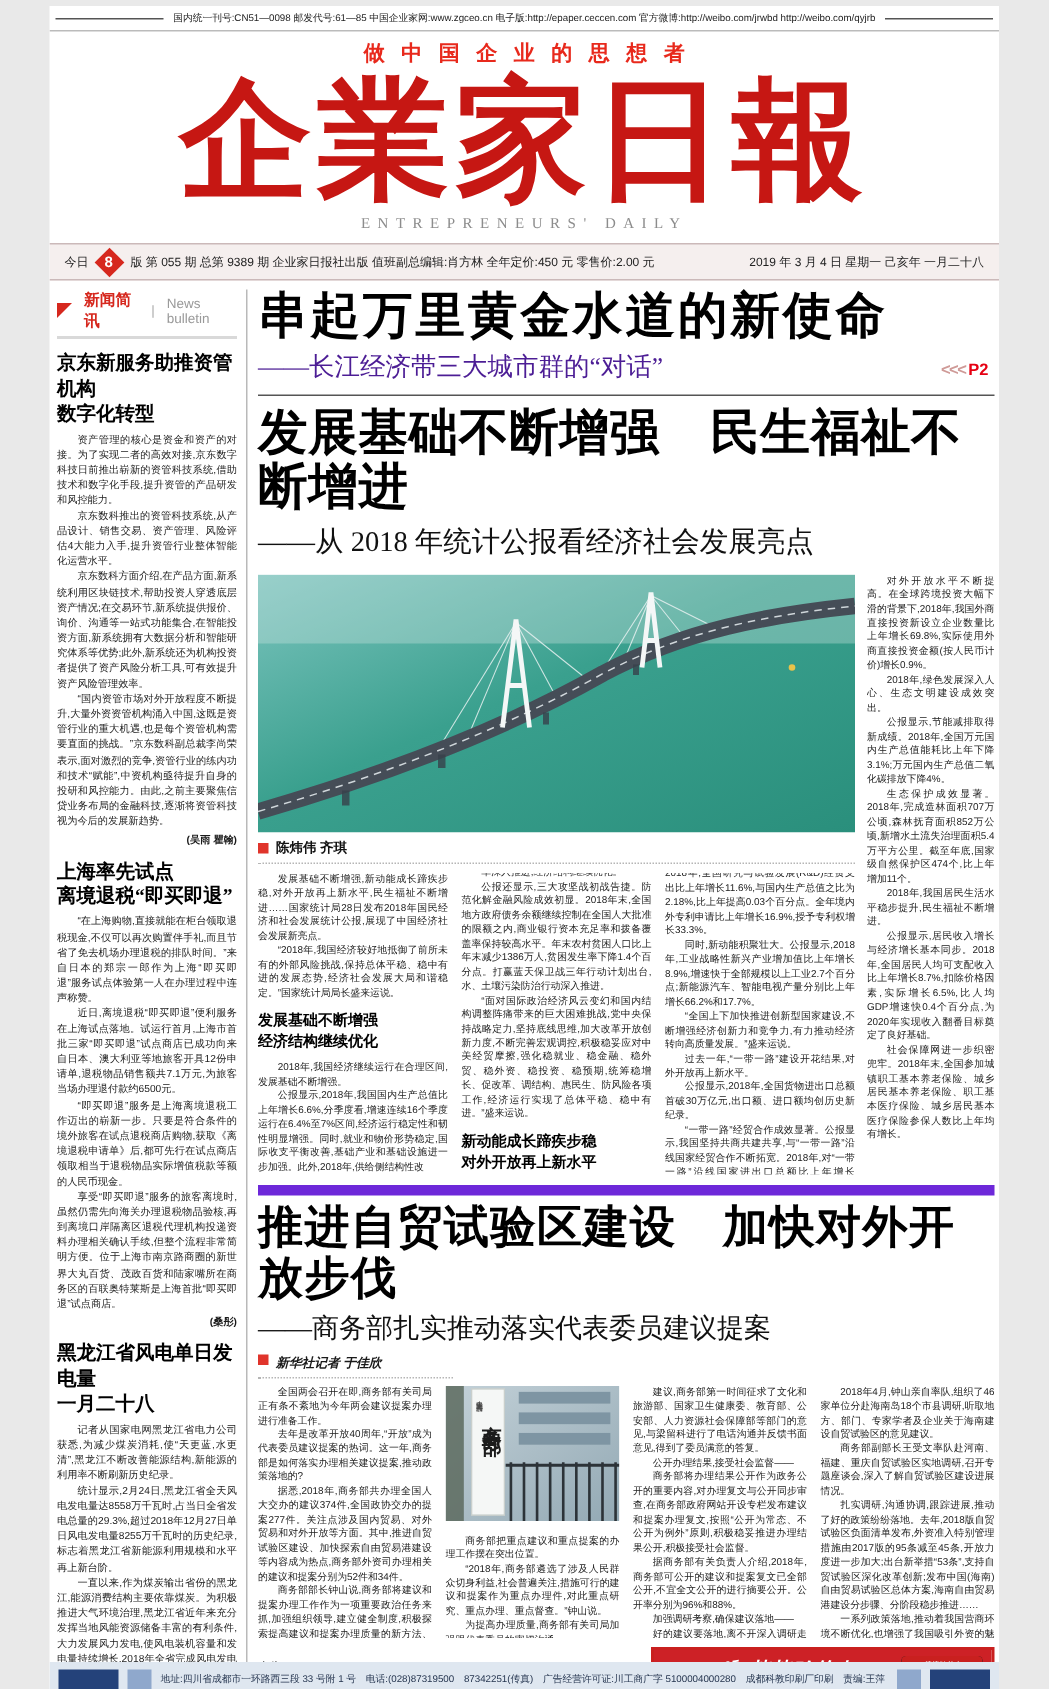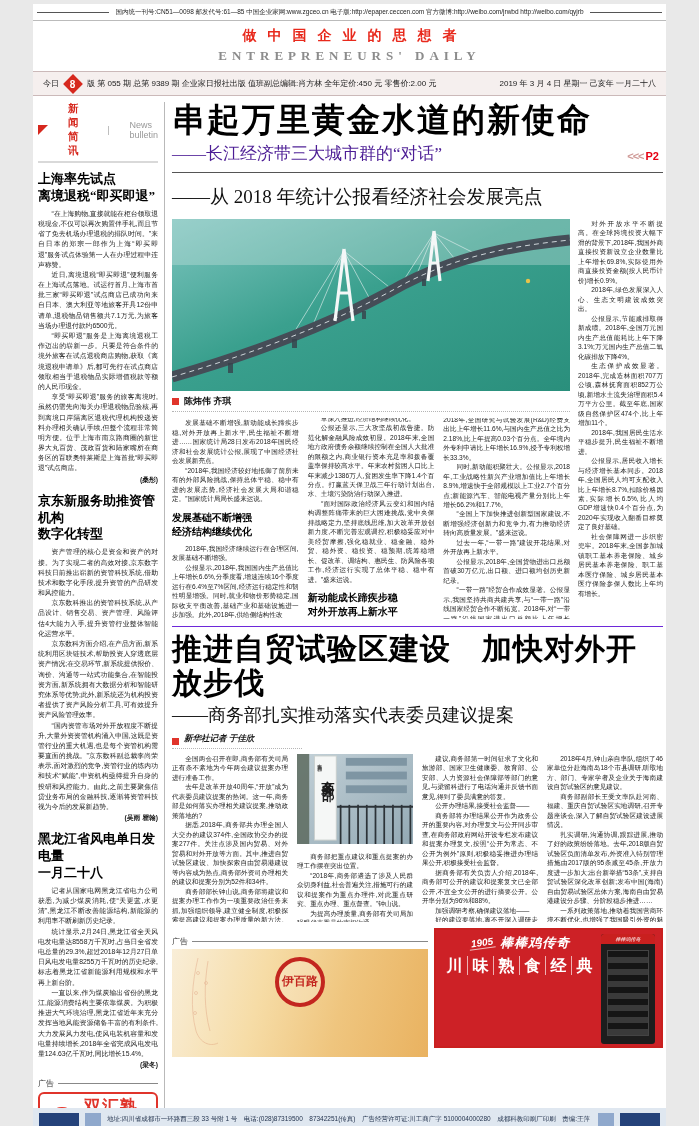--- a/index.html
+++ b/index.html
@@ -12,36 +12,36 @@
   .reg-row { display:flex; align-items:center; gap:6px; padding:4px 4px 1px; }
   .reg-rule { flex:1; border-top:1px solid #555; }
   .reg-text { font-size:6.5px; color:#222; white-space:nowrap; }
   .top-full-rule { border-top:1px solid #bbb; margin:2px 0 0; }
   .slogan { text-align:center; color:#e8291c; font-weight:bold; font-size:14px;
     letter-spacing:11px; text-indent:11px; padding:6px 0 0; }
   
   .masthead { text-align:center; padding-top:2px; }
   .mast-title { font-family:"Liberation Serif","DejaVu Serif",serif; font-weight:900;
     color:#c61713; font-size:88px; line-height:96px; letter-spacing:4px; }
-  .mast-sub { font-family:"Liberation Serif","DejaVu Serif",serif; font-weight:bold;
-    color:#8c8c8c; font-size:13px; letter-spacing:5px; margin-top:1px;text-align:center; }
+  .mast-sub { font-family:"Liberation Serif","DejaVu Serif",serif; font-weight:normal;
+    color:#8c8c8c; font-size:10px; letter-spacing:5px; margin-top:1px;text-align:center; }
   
   .infobar { margin-top:7px; height:25px; background:#f5efee;
     border-top:1px solid #cbb9b9; border-bottom:1px solid #cbb9b9;
     display:flex; align-items:center; padding:0 10px; font-size:8px; color:#222; }
   .badge8 { width:14px; height:14px; background:#d6281e; transform:rotate(45deg);
     display:flex; align-items:center; justify-content:center; margin:0 7px; flex:none; }
   .badge8 span { transform:rotate(-45deg); color:#fff; font-weight:bold; font-size:10px; }
   .infobar .spacer { flex:1; }
   
   .content { display:flex; padding:6px 3px 0 3px; }
   .sidebar { width:151px; padding:0 6px 0 2px; border-right:1px solid #b9b9b9; }
   .main { flex:1; padding-left:7px; }
   
-  .nb-head { display:flex; align-items:center; gap:20px; border-bottom:2px solid #d9d9d9; padding-bottom:3px; }
+  .nb-head { display:flex; align-items:center; gap:8px; border-bottom:2px solid #d9d9d9; padding-bottom:3px; }
   .nb-flag { width:0; height:0; border-top:10px solid #d6281e; border-right:10px solid transparent; }
   .nb-cn { color:#d6281e; font-weight:bold; font-size:10.5px; }
   .nb-sep { color:#aaa; font-size:9px; }
   .nb-en { color:#999; font-size:9px; }
   .sb-title { font-family:"Liberation Serif","DejaVu Serif",serif; font-weight:900;
     font-size:13px; line-height:1.3; margin:8px 0 4px; color:#000; white-space:pre-line; }
   .p { font-size:6.8px; line-height:1.5; text-align:justify; text-indent:2em; color:#222; }
   .sb-author { text-align:right; font-weight:bold; font-size:6.8px; margin-top:1px; }
   .ad-label { display:flex; align-items:center; gap:4px; font-size:8px; color:#333; margin-top:8px; }
   .ad-label .line { flex:1; border-top:1px solid #888; }
@@ -78,24 +78,24 @@
   .photo { display:block; }
   .byline { display:flex; align-items:center; gap:5px; margin-top:4px; padding-bottom:3px;
     border-bottom:1px dotted #b5b5b5; font-weight:bold; font-size:9px; color:#111;font-family:Liberation Serif, serif; }
   .redsq { width:7px; height:7px; background:#e0342b; flex:none; }
   .cols3 { display:flex; gap:9px; margin-top:6px; height:202px; overflow:hidden;align-items:center; }
   .cols3 .col { flex:1; }
   .story1-right { flex:1; overflow:hidden; }
   .subh { font-weight:900; font-size:10px; line-height:1.4; margin:7px 0 5px; color:#000; white-space:pre-line; }
   .story1 .p, .story2 .p { font-size:6.6px; line-height:1.44; }
   
-  .story2 { border-top:1px solid #6d28d9; margin-top:7px; padding-top:5px; }
+  .story2 { border-top:7px solid #6d28d9; margin-top:7px; padding-top:5px; }
   .story2 h2 { font-size:30px; line-height:1.15; letter-spacing:1px; }
   .dash3 { font-size:18px; color:#111; margin-top:2px; font-family:"Liberation Serif","DejaVu Serif",serif; }
-  .byline2 { display:flex; align-items:flex-end; gap:5px; margin:6px 0 0; padding-bottom:3px;
+  .byline2 { display:flex; align-items:flex-start; gap:5px; margin:6px 0 0; padding-bottom:3px;
     border-bottom:1px dotted #b5b5b5; font-weight:bold; font-style:italic; font-size:8.5px; width:130px; }
   .story2-cols { display:flex; gap:9px; margin-top:5px; height:168px; overflow:hidden; }
   .story2-cols .col { flex:1; overflow:hidden; }
   .mofcom { margin-bottom:4px; }
   
   .main-ads { display:flex; gap:6px; margin-top:6px; }
   .ad-col { width:256px; flex:none; }
   .ad-ybl { margin-top:2px; height:108px; position:relative; overflow:hidden;
     background:linear-gradient(105deg,#f9eed8 0%,#f6dca6 35%,#efc57e 65%,#e9b260 100%); }
   .seal { position:absolute; left:50%; top:8px; transform:translateX(-50%); width:50px; height:50px;
@@ -134,20 +134,21 @@
 
   <div class="reg-row">
     <div class="reg-rule"></div>
     <div class="reg-text">国内统一刊号:CN51—0098  邮发代号:61—85  中国企业家网:www.zgceo.cn  电子版:http://epaper.ceccen.com  官方微博:http://weibo.com/jrwbd  http://weibo.com/qyjrb</div>
     <div class="reg-rule"></div>
   </div>
   <div class="top-full-rule"></div>
   <div class="slogan">做中国企业的思想者</div>
 
   <div class="masthead">
+    <div class="mast-title">企業家日報</div>
     <div class="mast-sub">ENTREPRENEURS'  DAILY</div>
   </div>
 
   <div class="infobar">
     <span>今日</span>
     <span class="badge8">
         <span>8</span>
       </span>
     <span>版  第 055 期  总第 9389 期  企业家日报社出版  值班副总编辑:肖方林  全年定价:450 元  零售价:2.00 元</span>
     <span class="spacer"></span>
@@ -158,44 +159,44 @@
 
     <div class="sidebar">
       <div class="nb-head">
         <div class="nb-flag"></div>
         <span class="nb-cn">新闻简讯</span>
         <span class="nb-sep">|</span>
         <span class="nb-en">News  bulletin</span>
       </div>
 
       <div>
+        <div class="sb-title">京东新服务助推资管机构
+数字化转型</div>
+        <div>
+            <p class="p">资产管理的核心是资金和资产的对接。为了实现二者的高效对接,京东数字科技日前推出崭新的资管科技系统,借助技术和数字化手段,提升资管的产品研发和风控能力。</p>
+            <p class="p">京东数科推出的资管科技系统,从产品设计、销售交易、资产管理、风险评估4大能力入手,提升资管行业整体智能化运营水平。</p>
+            <p class="p">京东数科方面介绍,在产品方面,新系统利用区块链技术,帮助投资人穿透底层资产情况;在交易环节,新系统提供报价、询价、沟通等一站式功能集合,在智能投资方面,新系统拥有大数据分析和智能研究体系等优势;此外,新系统还为机构投资者提供了资产风险分析工具,可有效提升资产风险管理效率。</p>
+            <p class="p">“国内资管市场对外开放程度不断提升,大量外资资管机构涌入中国,这既是资管行业的重大机遇,也是每个资管机构需要直面的挑战。”京东数科副总裁李尚荣表示,面对激烈的竞争,资管行业的练内功和技术“赋能”,中资机构亟待提升自身的投研和风控能力。由此,之前主要聚焦信贷业务布局的金融科技,逐渐将资管科技视为今后的发展新趋势。</p>
+          </div>
+        <div class="sb-author">(吴雨 瞿翰)</div>
+      </div>
+
+      <div>
         <div class="sb-title">上海率先试点
 离境退税“即买即退”</div>
         <div>
             <p class="p">“在上海购物,直接就能在柜台领取退税现金,不仅可以再次购置伴手礼,而且节省了免去机场办理退税的排队时间。”来自日本的郑宗一郎作为上海“即买即退”服务试点体验第一人在办理过程中连声称赞。</p>
             <p class="p">近日,离境退税“即买即退”便利服务在上海试点落地。试运行首月,上海市首批三家“即买即退”试点商店已成功向来自日本、澳大利亚等地旅客开具12份申请单,退税物品销售额共7.1万元,为旅客当场办理退付款约6500元。</p>
             <p class="p">“即买即退”服务是上海离境退税工作迈出的崭新一步。只要是符合条件的境外旅客在试点退税商店购物,获取《离境退税申请单》后,都可先行在试点商店领取相当于退税物品实际增值税款等额的人民币现金。</p>
             <p class="p">享受“即买即退”服务的旅客离境时,虽然仍需先向海关办理退税物品验核,再到离境口岸隔离区退税代理机构投递资料办理相关确认手续,但整个流程非常简明方便。位于上海市南京路商圈的新世界大丸百货、茂政百货和陆家嘴所在商务区的百联奥特莱斯是上海首批“即买即退”试点商店。</p>
           </div>
         <div class="sb-author">(桑彤)</div>
       </div>
 
       <div>
-        <div class="sb-title">京东新服务助推资管机构
-数字化转型</div>
-        <div>
-            <p class="p">资产管理的核心是资金和资产的对接。为了实现二者的高效对接,京东数字科技日前推出崭新的资管科技系统,借助技术和数字化手段,提升资管的产品研发和风控能力。</p>
-            <p class="p">京东数科推出的资管科技系统,从产品设计、销售交易、资产管理、风险评估4大能力入手,提升资管行业整体智能化运营水平。</p>
-            <p class="p">京东数科方面介绍,在产品方面,新系统利用区块链技术,帮助投资人穿透底层资产情况;在交易环节,新系统提供报价、询价、沟通等一站式功能集合,在智能投资方面,新系统拥有大数据分析和智能研究体系等优势;此外,新系统还为机构投资者提供了资产风险分析工具,可有效提升资产风险管理效率。</p>
-            <p class="p">“国内资管市场对外开放程度不断提升,大量外资资管机构涌入中国,这既是资管行业的重大机遇,也是每个资管机构需要直面的挑战。”京东数科副总裁李尚荣表示,面对激烈的竞争,资管行业的练内功和技术“赋能”,中资机构亟待提升自身的投研和风控能力。由此,之前主要聚焦信贷业务布局的金融科技,逐渐将资管科技视为今后的发展新趋势。</p>
-          </div>
-        <div class="sb-author">(吴雨 瞿翰)</div>
-      </div>
-
-      <div>
         <div class="sb-title">黑龙江省风电单日发电量
 一月二十八</div>
         <div>
             <p class="p">记者从国家电网黑龙江省电力公司获悉,为减少煤炭消耗,使“天更蓝,水更清”,黑龙江不断改善能源结构,新能源的利用率不断刷新历史纪录。</p>
             <p class="p">统计显示,2月24日,黑龙江省全天风电发电量达8558万千瓦时,占当日全省发电总量的29.3%,超过2018年12月27日单日风电发电量8255万千瓦时的历史纪录,标志着黑龙江省新能源利用规模和水平再上新台阶。</p>
             <p class="p">一直以来,作为煤炭输出省份的黑龙江,能源消费结构主要依靠煤炭。为积极推进大气环境治理,黑龙江省近年来充分发挥当地风能资源储备丰富的有利条件,大力发展风力发电,使风电装机容量和发电量持续增长,2018年全省完成风电发电量124.63亿千瓦时,同比增长15.4%。</p>
           </div>
         <div class="sb-author">(梁冬)</div>
       </div>
 
@@ -225,20 +226,21 @@
 
       <div class="lead1">
         <h1 class="h-serif">串起万里黄金水道的新使命</h1>
         <div class="dash1">——长江经济带三大城市群的“对话”</div>
         <div class="p2mark">
           <span class="arr">&lt;&lt;&lt;</span><span class="pg">P2</span>
         </div>
       </div>
 
       <div class="lead2">
+        <h2 class="h-serif">发展基础不断增强　民生福祉不断增进</h2>
         <div class="dash2">——从 2018 年统计公报看经济社会发展亮点</div>
       </div>
 
       <div class="story1">
         <div class="story1-left">
 
           <svg class="photo" width="398" height="172" viewBox="0 0 398 172" preserveAspectRatio="none">
             <defs>
               <linearGradient id="sea" x1="0" y1="0" x2="1" y2="1">
                 <stop offset="0" stop-color="#7cc4be"></stop>

